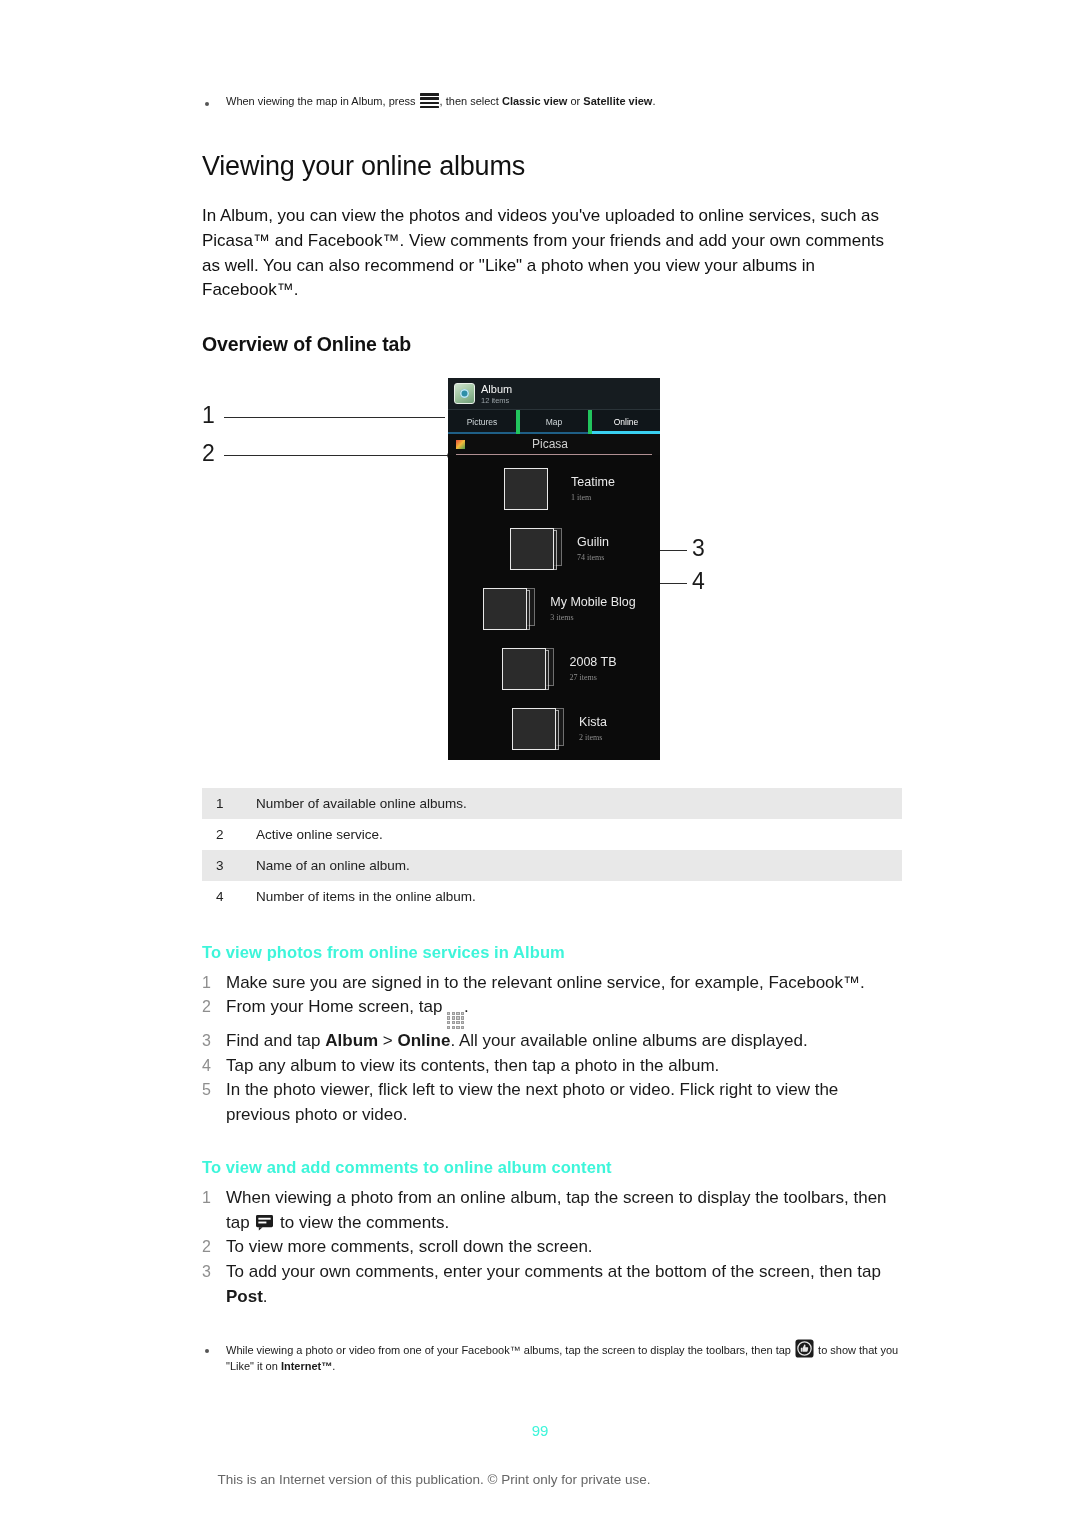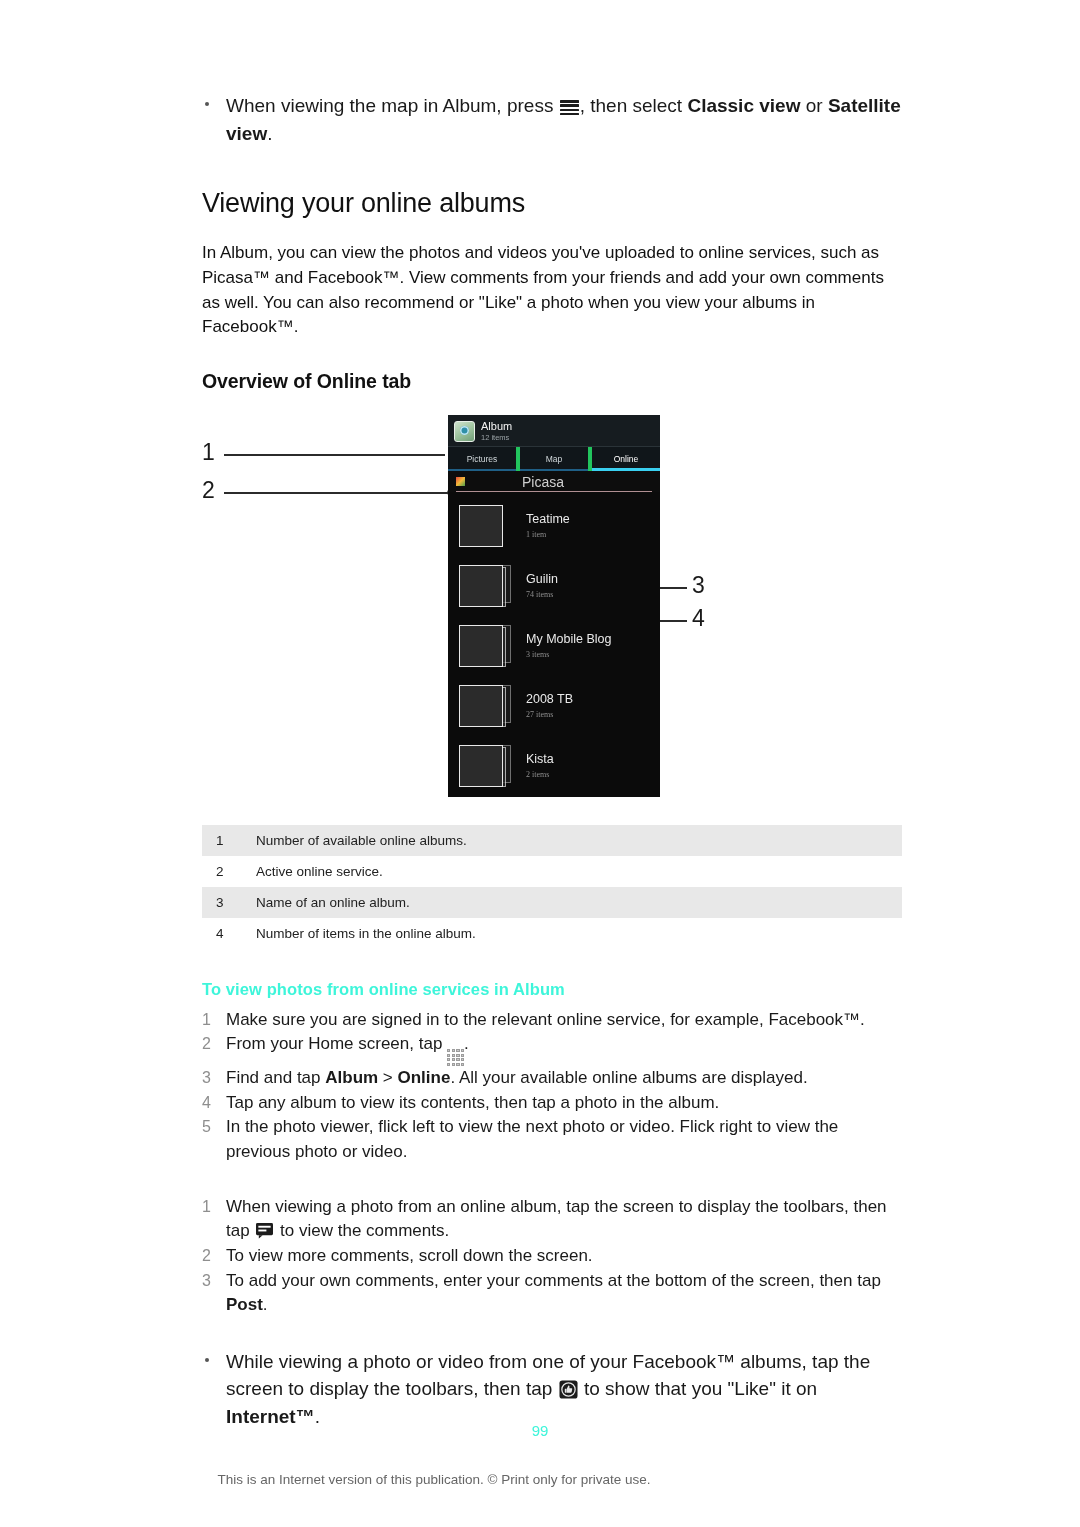--- a/index.html
+++ b/index.html
@@ -63,21 +63,21 @@
 
   
   ul.bullet-list {
     list-style: none;
     margin: 0;
     padding: 0;
   }
   ul.bullet-list > li {
     position: relative;
     padding-left: 24px;
-    font-size: 19px;
+    font-size: 11px;
     line-height: 1.45;
     margin-bottom: 2px;
   }
   ul.bullet-list > li::before {
     content: "";
     position: absolute;
     left: 3px;
     top: 10px;
     width: 4px;
     height: 4px;
@@ -260,31 +260,32 @@
     height: 1px;
     background: #b08f92;
   }
   .service-icon {
     width: 9px; height: 9px;
     background: linear-gradient(135deg,#e84b3a 0%, #f3b93b 50%, #4b9e4b 100%);
     flex: none;
   }
   .service-name {
     color: #cfcfcf;
-    font-size: 14px;
-    margin-left: 10px;
+    font-size: 12px;
+    margin-left: 20px;
     padding-left: 47px;
   }
 
   .album-list { padding-top: 4px; }
   .album-row {
     display: flex;
     align-items: center;
     height: 60px;
     padding-left: 11px;
+    justify-content: center;
   }
   .thumb-stack {
     position: relative;
     width: 54px;
     height: 46px;
     flex: none;
   }
   .thumb-stack .sheet {
     position: absolute;
     border: 1.5px solid #e9e9e9;
@@ -563,20 +564,21 @@
             </span><span>.</span></li>
         <li><span>Find and tap </span><b>Album</b><span> &gt; </span><b>Online</b><span>. All your available online albums are displayed.</span></li>
         <li><span>Tap any album to view its contents, then tap a photo in the album.</span></li>
         <li><span>In the photo viewer, flick left to view the next photo or video. Flick right to view the previous photo or video.</span></li>
       </ol>
     </div>
 
     <div class="gap-md"></div>
 
     <div>
+      <div class="proc-heading">To view and add comments to online album content</div>
       <ol class="num-list">
         <li><span>When viewing a photo from an online album, tap the screen to display the toolbars, then tap </span><svg class="inline-icon icon-comment" viewBox="0 0 20 18">
               <rect x="1" y="1" width="18" height="13" rx="1.5" fill="#1c1c1c"></rect>
               <rect x="3.5" y="4" width="13" height="2" fill="#ffffff"></rect>
               <rect x="3.5" y="8" width="8.5" height="2" fill="#ffffff"></rect>
               <path d="M4 14 L4 17.5 L8 14 Z" fill="#1c1c1c"></path>
             </svg><span> to view the comments.</span></li>
         <li><span>To view more comments, scroll down the screen.</span></li>
         <li><span>To add your own comments, enter your comments at the bottom of the screen, then tap </span><b>Post</b><span>.</span></li>
       </ol>

